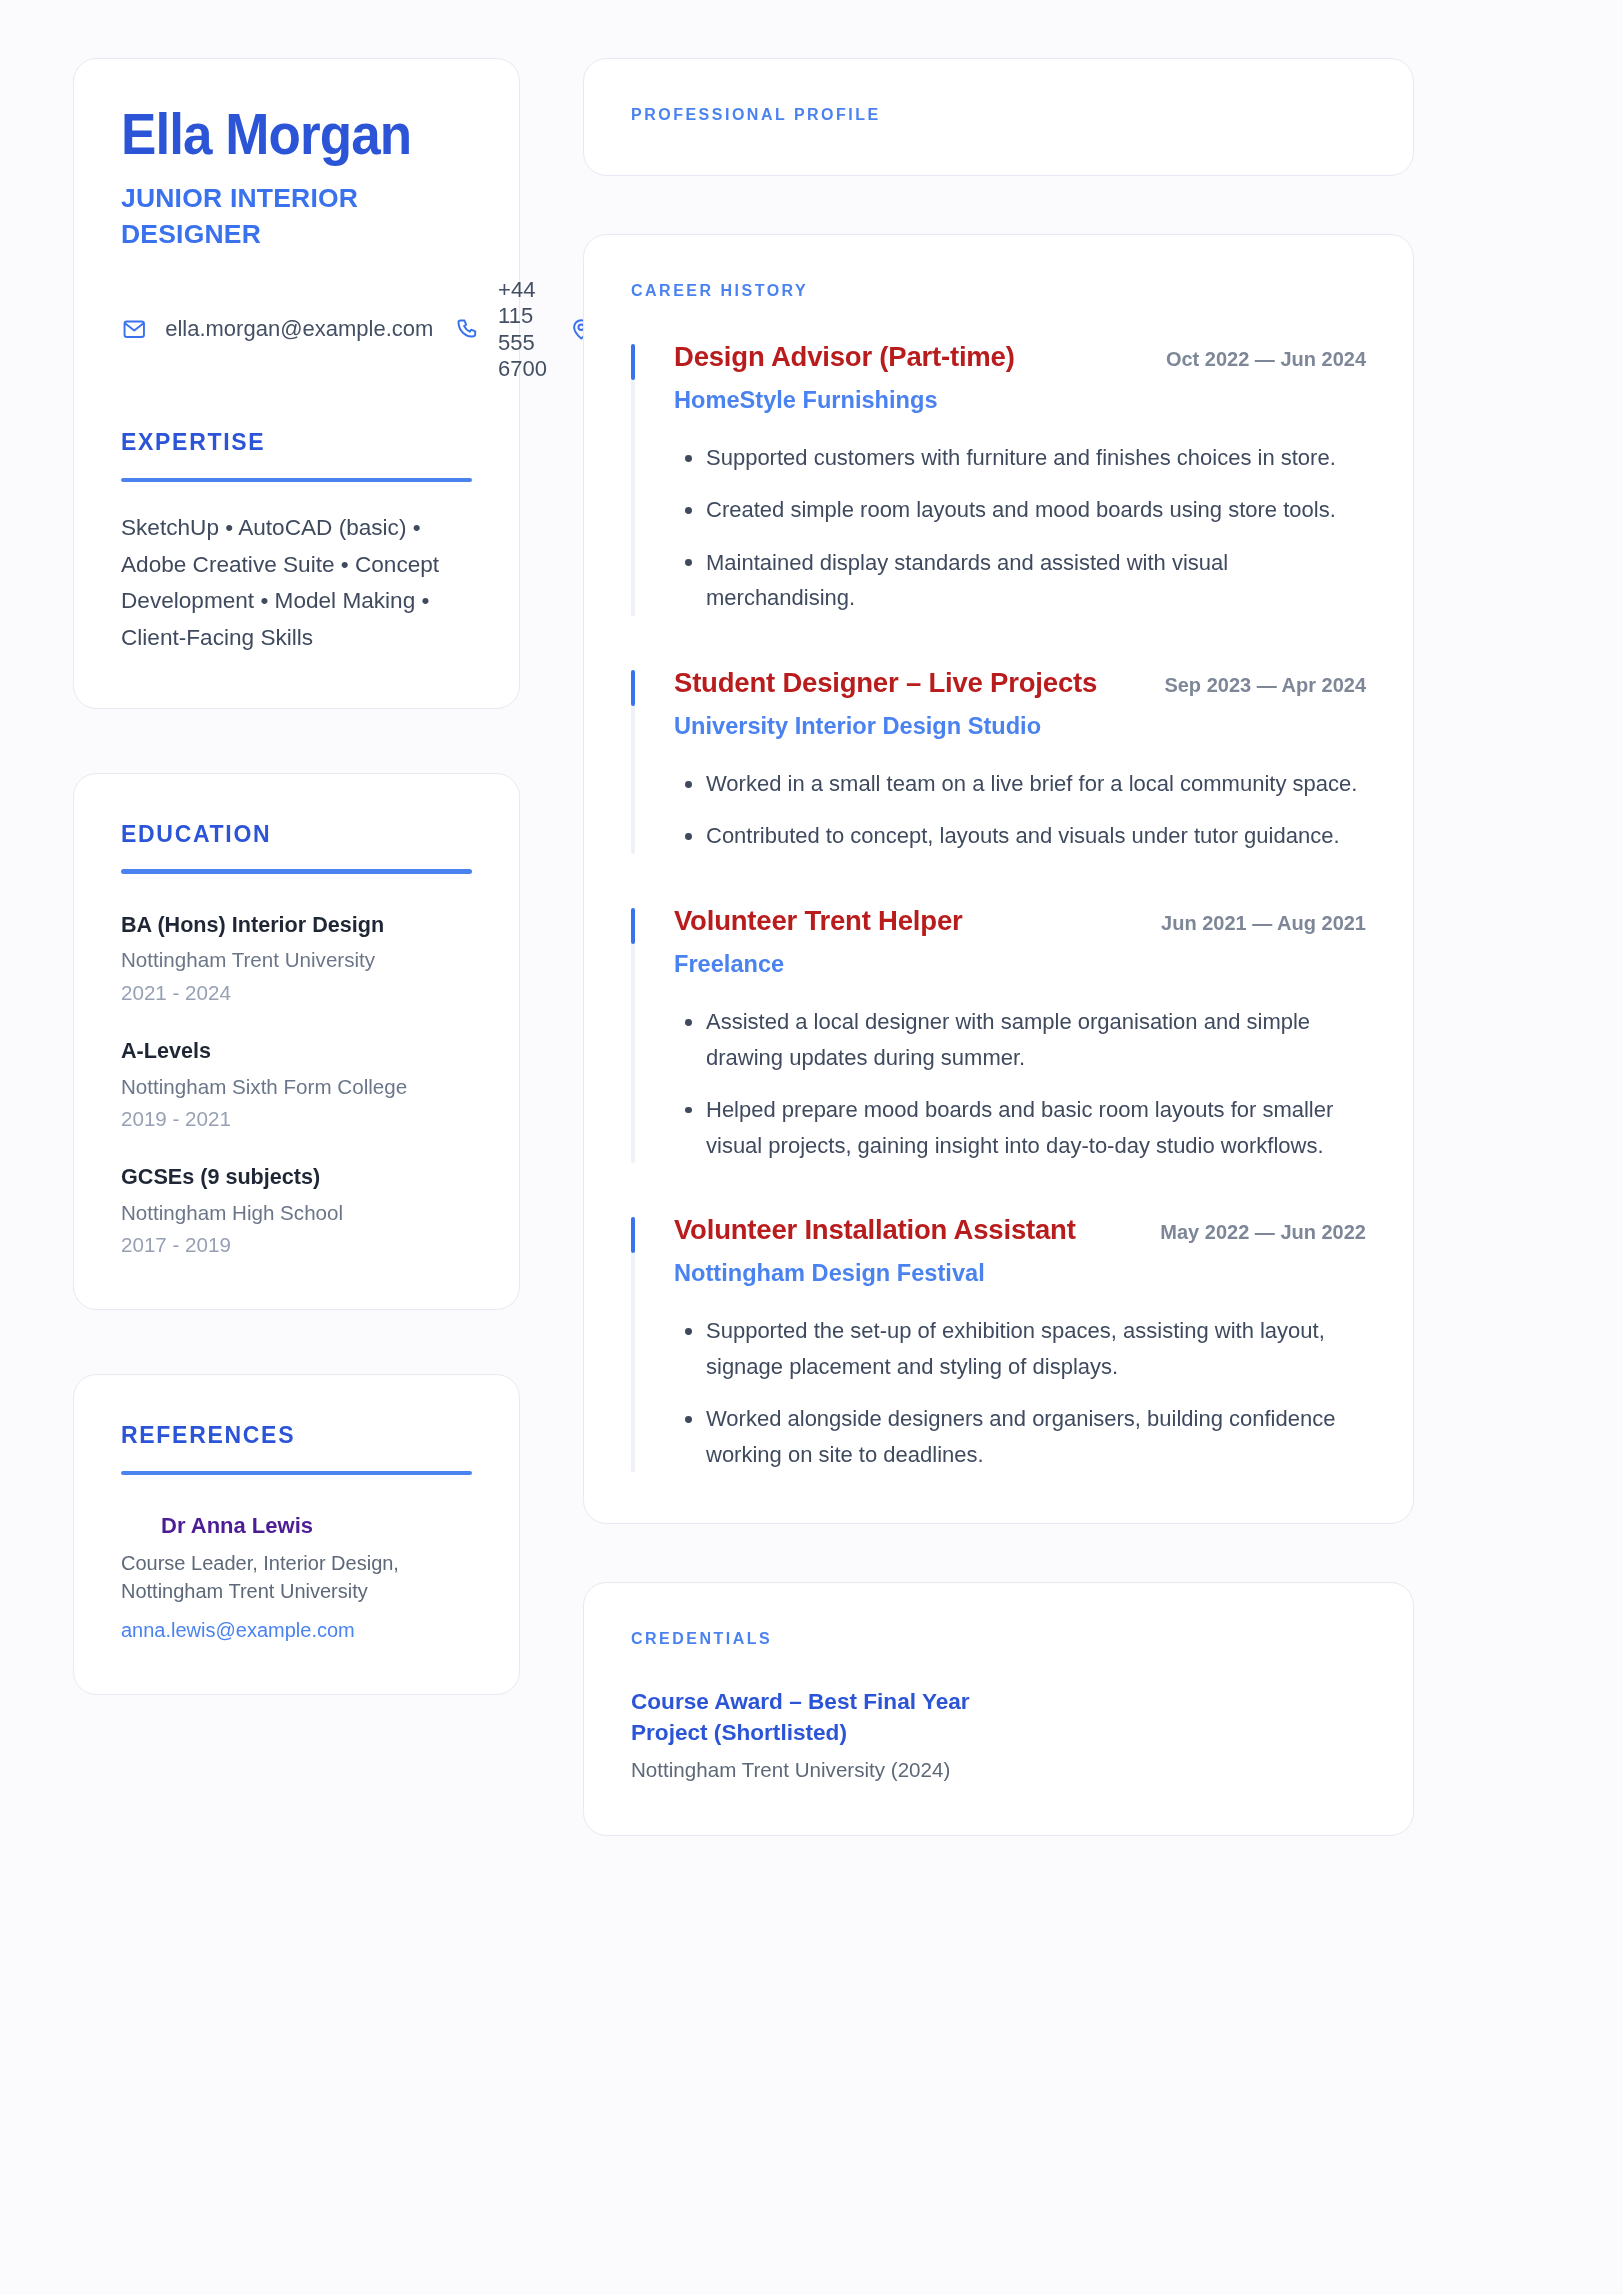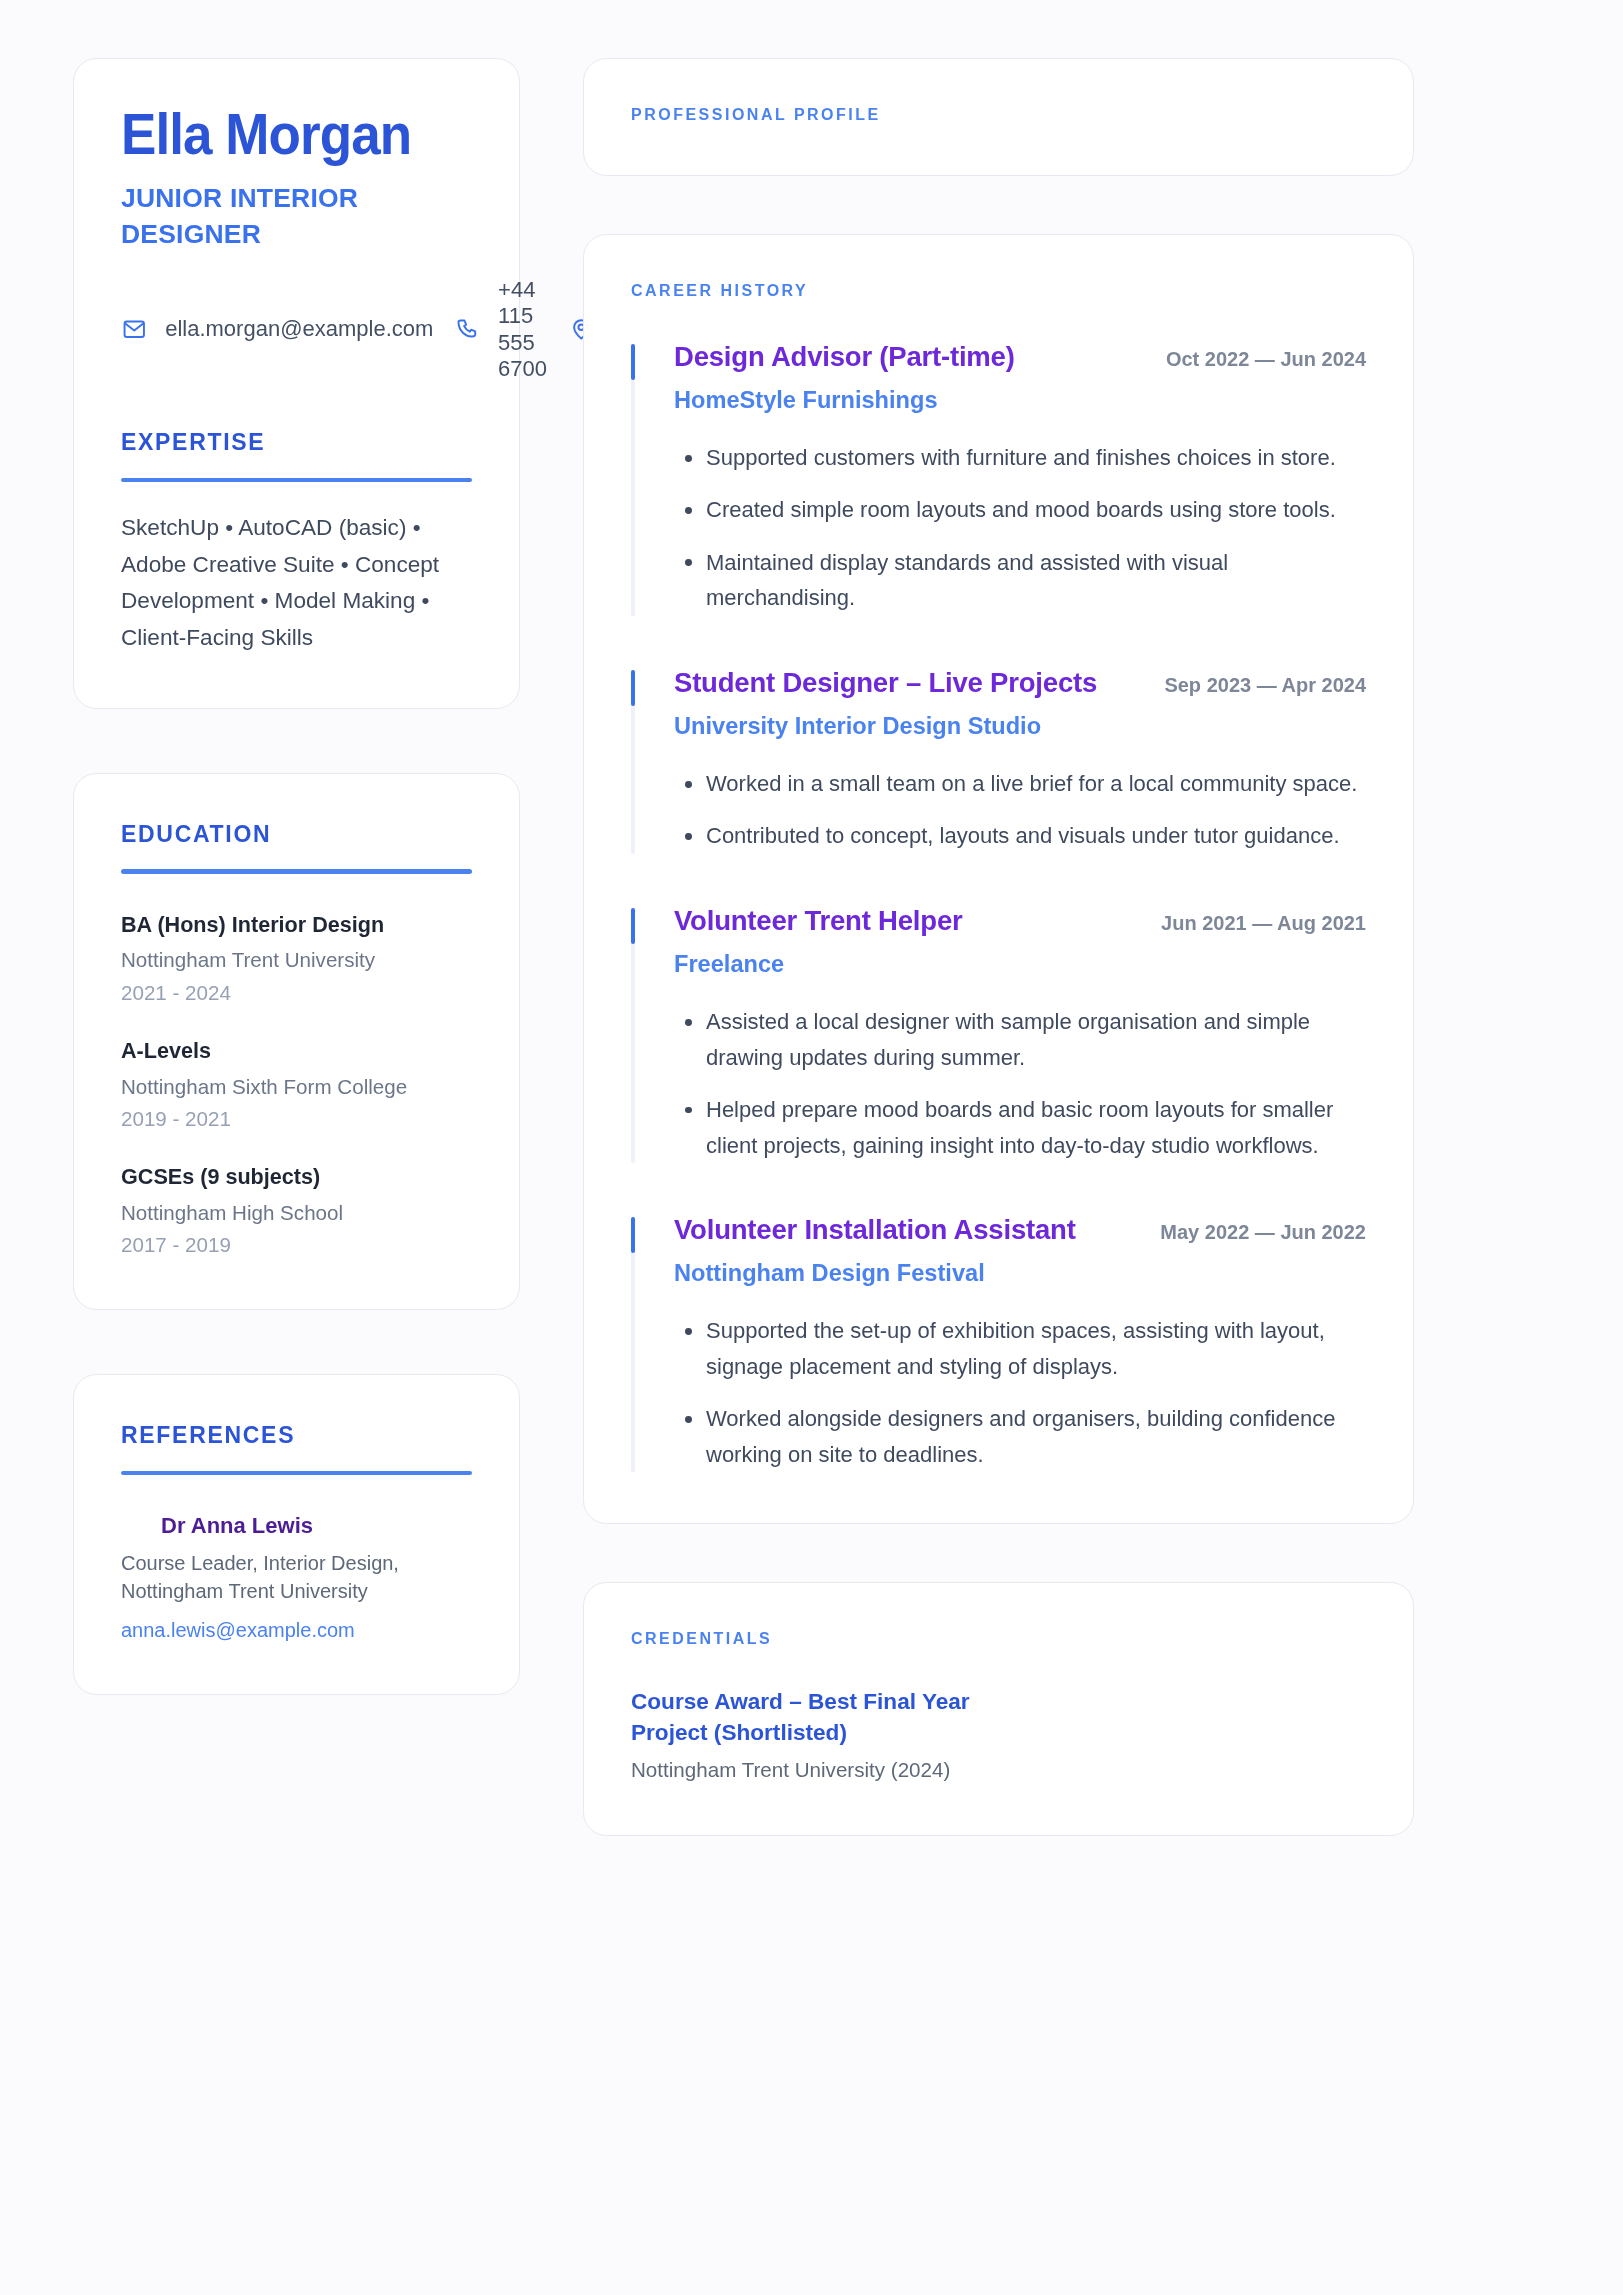--- a/index.html
+++ b/index.html
@@ -130,21 +130,21 @@
     left: 0; top: 0;
     width: 3.9px; height: 36px;
     background: #3a72ee;
     border-radius: 2px;
   }
 
   .job-top { display: flex; align-items: baseline; justify-content: space-between; gap: 19.6px; }
   .job-title {
     font-size: 27.5px;
     font-weight: 700;
-    color: #6d28d9;
+    color: #b91c1c;
     line-height: 1.18;
     letter-spacing: -0.2px;
   }
   .job-dates {
     font-size: 20px;
     font-weight: 700;
     color: #7d8798;
     white-space: nowrap;
     line-height: 1.2;
   }
@@ -317,21 +317,21 @@
 
         <div class="job">
           <div class="rail"></div>
           <div class="job-top">
             <div class="job-title">Volunteer Trent Helper</div>
             <div class="job-dates">Jun 2021 — Aug 2021</div>
           </div>
           <div class="job-org">Freelance</div>
           <ul class="job-points">
             <li>Assisted a local designer with sample organisation and simple drawing updates during summer.</li>
-            <li>Helped prepare mood boards and basic room layouts for smaller client projects, gaining insight into day-to-day studio workflows.</li>
+            <li>Helped prepare mood boards and basic room layouts for smaller visual projects, gaining insight into day-to-day studio workflows.</li>
           </ul>
         </div>
 
         <div class="job">
           <div class="rail"></div>
           <div class="job-top">
             <div class="job-title">Volunteer Installation Assistant</div>
             <div class="job-dates">May 2022 — Jun 2022</div>
           </div>
           <div class="job-org">Nottingham Design Festival</div>

